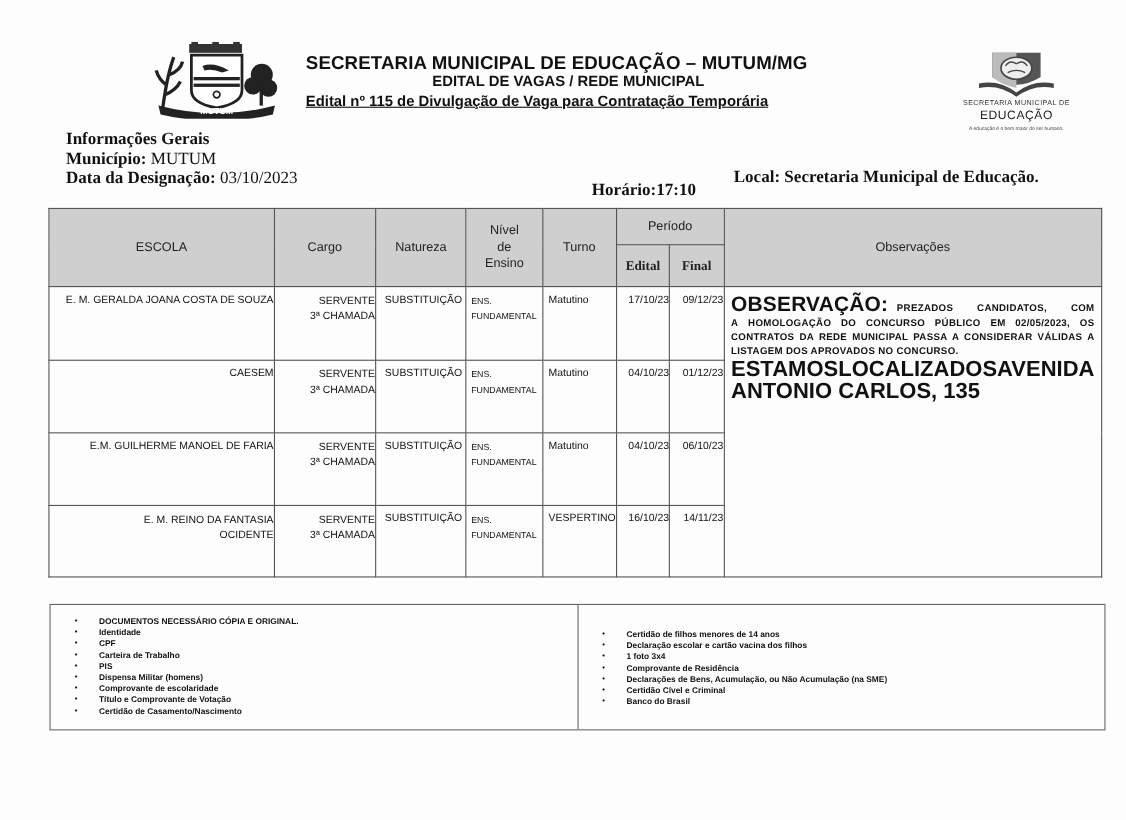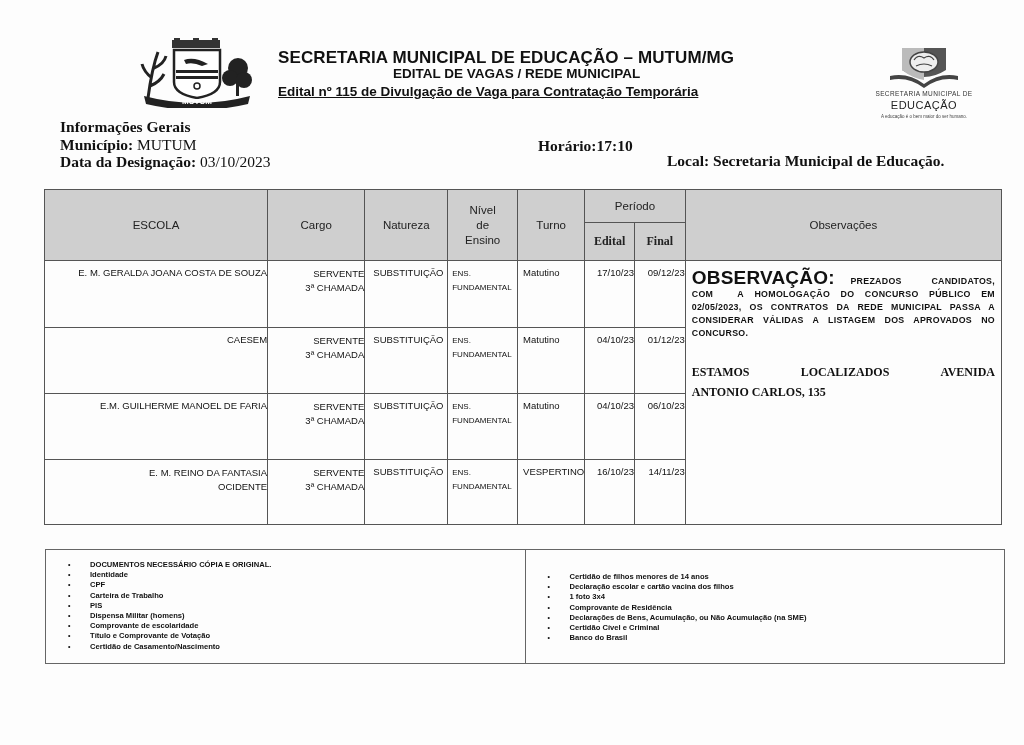--- a/index.html
+++ b/index.html
@@ -14,36 +14,36 @@
   .head-sub { left: 393px; top: 66px; font-weight: bold; font-size: 13.5px; }
   .head-edital { left: 278px; top: 84px; font-weight: bold; font-size: 13.5px; text-decoration: underline; }
   .sme-logo { left: 866px; top: 44px; width: 116px; height: 84px; text-align: center; }
   .sme-top { font-size: 6.5px; letter-spacing: 0.4px; color: #333; margin-top: 46px; }
   .sme-main { font-size: 11px; font-weight: normal; letter-spacing: 0.5px; color: #222; line-height: 17px; }
   .sme-tag { font-size: 4.5px; color: #444; }
   
   .serif { font-family: "Liberation Serif", serif; font-size: 15.5px; }
   .info { left: 60px; top: 118px; line-height: 17.5px; }
   .info b { font-weight: bold; }
-  .horario { left: 538px; top: 137px; }
+  .horario { left: 538px; top: 164px; }
   .local { left: 667px; top: 152px; }
   
   table.vagas { position: absolute; left: 44px; top: 189px; width: 958px; border-collapse: collapse; }
   table.vagas th, table.vagas td { border: 1px solid #555; }
   table.vagas th { background: #cfcfcf; font-weight: normal; font-size: 11.5px; color: #222; }
   .th-serif { font-family: "Liberation Serif", serif; font-weight: bold !important; font-size: 12px !important; }
   table.vagas td { vertical-align: top; font-size: 9.5px; padding-top: 6px; }
   .c { text-align: right; }
   .cell-natur { padding-left: 8px; }
   .cell-nivel { padding-left: 4px; font-size: 8px !important; line-height: 14px; }
   .cell-turno { padding-left: 5px; }
   .obs-cell { padding: 10px 6px 0 6px !important; font-size: 9px; }
   .obs-head { font-size: 19px; font-weight: bold; letter-spacing: 0.2px; }
   .obs-body { font-weight: bold; font-size: 8.8px; text-align: justify; text-align-last: left; line-height: 13px; letter-spacing: 0.3px; }
-  .obs-addr { font-weight: bold; font-size: 12px; margin-top: 22px; line-height: 20px; text-align: justify; font-family: Liberation Serif, serif; }
+  .obs-addr { font-weight: bold; font-size: 20px; line-height: 20px; text-align: justify; }
   .obs-addr-line1 { display: flex; justify-content: space-between; }
   
   .docs { left: 45px; top: 549px; width: 960px; height: 115px; border: 1px solid #666; display: flex; }
   .docs-col { flex: 1; padding: 10px 0 0 22px; }
   .docs-col + .docs-col { border-left: 1px solid #666; padding-top: 22px; }
   .docs ul { list-style: none; }
   .docs li { font-size: 7.6px; font-weight: bold; line-height: 10.2px; display: flex; }
   .docs li .bul { width: 22px; font-size: 7px; }
 </style>
 </head>

